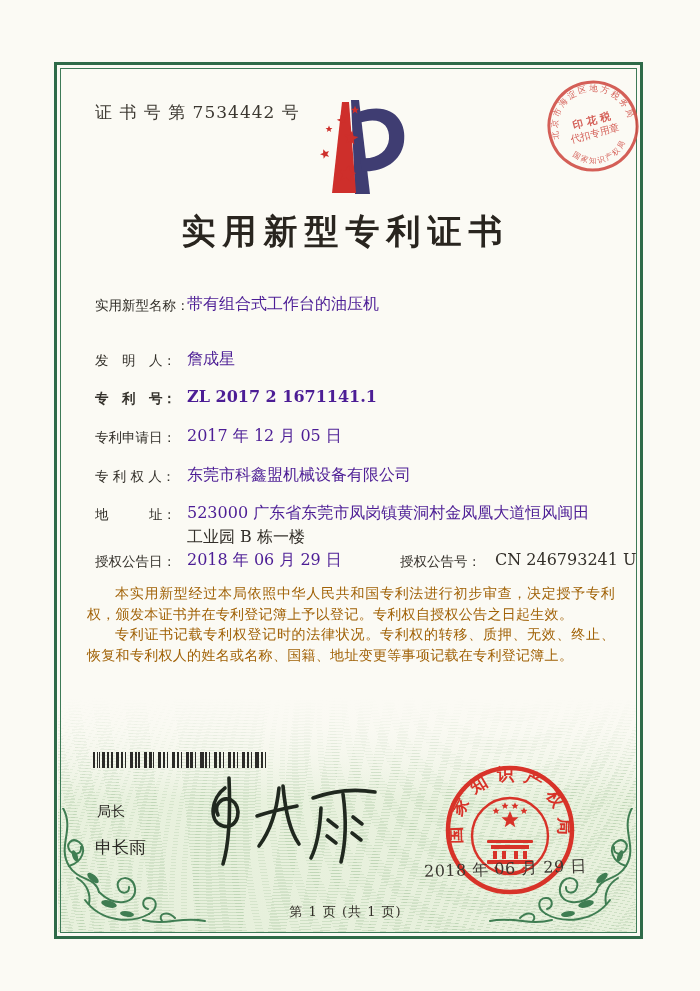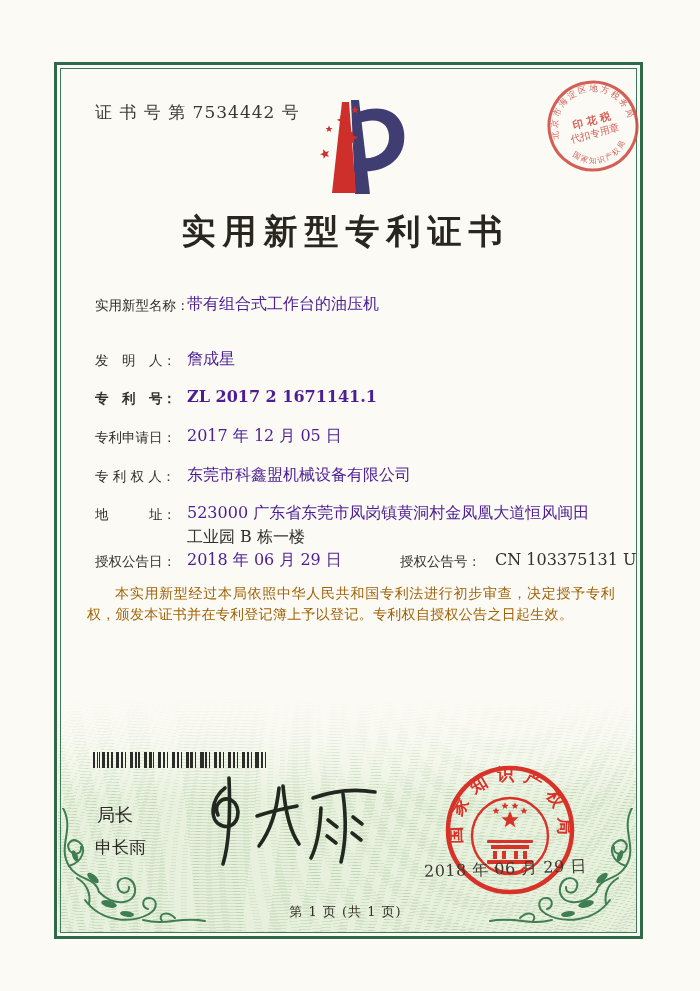--- a/index.html
+++ b/index.html
@@ -54,21 +54,21 @@
     font-size:14px;line-height:20.5px;color:#a16207;letter-spacing:0.3px;
     text-align:justify;
   }
   .body-text p{margin:0;text-indent:2em;}
   .barcode{
     position:absolute;left:93px;top:752px;width:174px;height:16px;z-index:5;
     background:
       repeating-linear-gradient(90deg,#2b2b28 0 2px,transparent 2px 4px,#2b2b28 4px 5px,transparent 5px 9px,#2b2b28 9px 12px,transparent 12px 14px),
       repeating-linear-gradient(90deg,transparent 0 6px,#2b2b28 6px 7px,transparent 7px 13px);
   }
-  .sig-title{position:absolute;left:97px;top:803px;font-size:18px;z-index:6;
+  .sig-title{position:absolute;left:97px;top:803px;font-size:14px;z-index:6;
     font-family:"DejaVu Sans","Liberation Sans",sans-serif;color:#2c2a26;}
   .sig-name{position:absolute;left:95px;top:836px;font-size:17px;z-index:6;
     font-family:"DejaVu Sans","Liberation Sans",sans-serif;color:#2c2a26;}
   .sig-script{position:absolute;left:195px;top:772px;width:185px;height:95px;z-index:6;}
   .office-seal{position:absolute;left:444px;top:764px;width:132px;height:132px;z-index:6;opacity:.92;}
   .seal-date{
     position:absolute;left:424px;top:859px;z-index:7;
     font-size:16px;letter-spacing:0.5px;color:#3a3731;transform:rotate(-2deg);white-space:nowrap;
   }
   .page-footer{
@@ -192,25 +192,26 @@
 </div>
 <div class="field-row row-address">
   <span class="field-label">地　　　址：</span>
   <span class="field-value">523000 广东省东莞市凤岗镇黄洞村金凤凰大道恒风闽田</span>
 </div>
 <div class="addr2">工业园 B 栋一楼</div>
 <div class="field-row row-grant">
   <span class="field-label">授权公告日：</span>
   <span class="field-value">2018 年 06 月 29 日</span>
   <span class="grant-no-label">授权公告号：</span>
-  <span class="grant-no-value">CN 103375131 U</span>
+  <span class="grant-no-value">CN 246793241 U</span>
 </div>
 
 <div class="body-text">
   <p>本实用新型经过本局依照中华人民共和国专利法进行初步审查，决定授予专利权，颁发本证书并在专利登记簿上予以登记。专利权自授权公告之日起生效。</p>
+  <p>专利证书记载专利权登记时的法律状况。专利权的转移、质押、无效、终止、恢复和专利权人的姓名或名称、国籍、地址变更等事项记载在专利登记簿上。</p>
 </div>
 
 <div class="barcode"></div>
 
 <div class="sig-title">局长</div>
 <div class="sig-name">申长雨</div>
 <div class="sig-script">
   <svg viewBox="0 0 185 95" width="185" height="95">
     <g fill="none" stroke="#20281f" stroke-width="3.6" stroke-linecap="round">
       <path d="M34,6 C35,30 36,66 28,92"></path>

